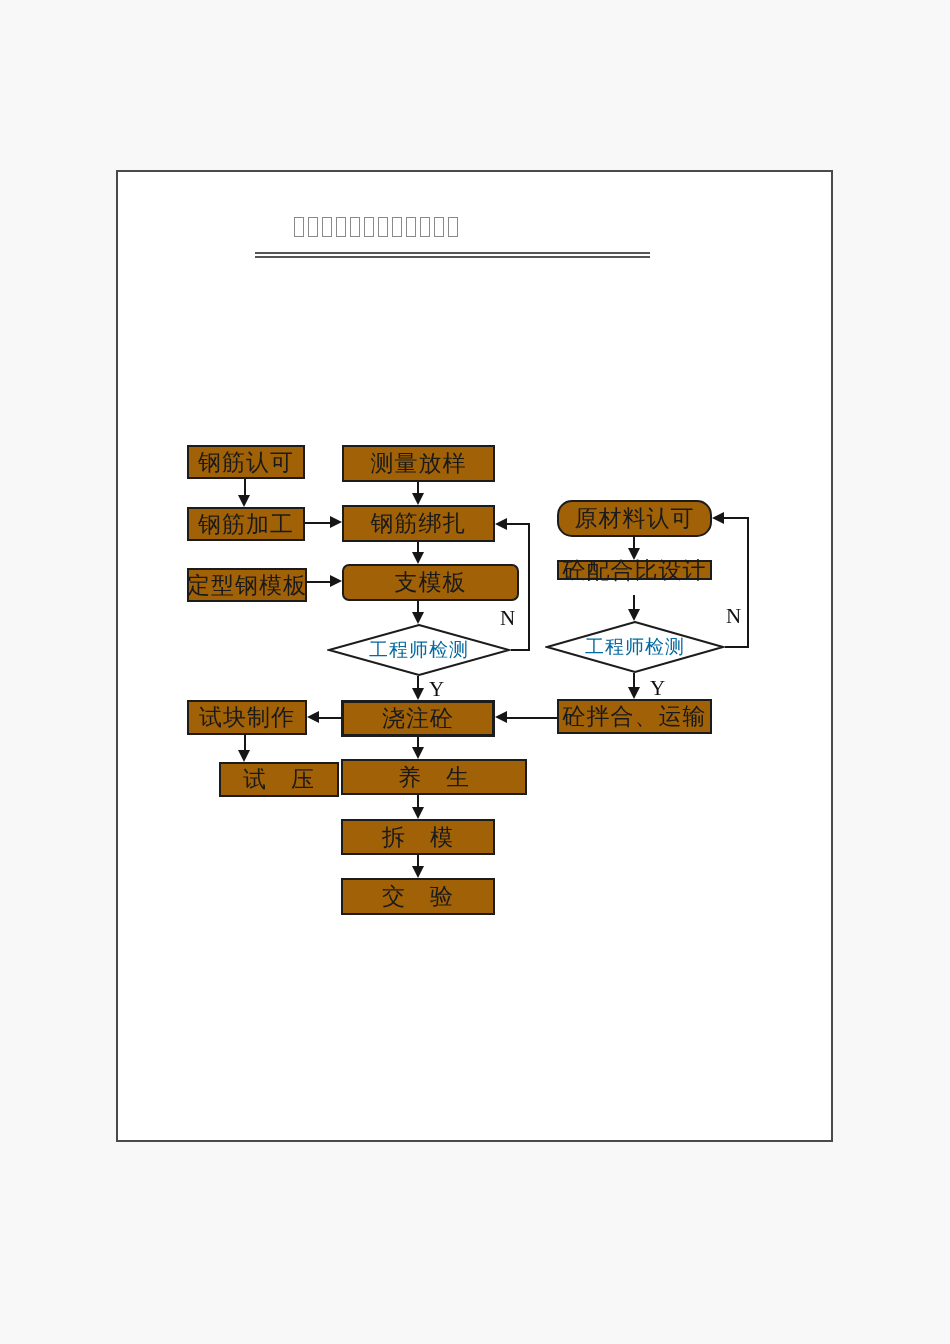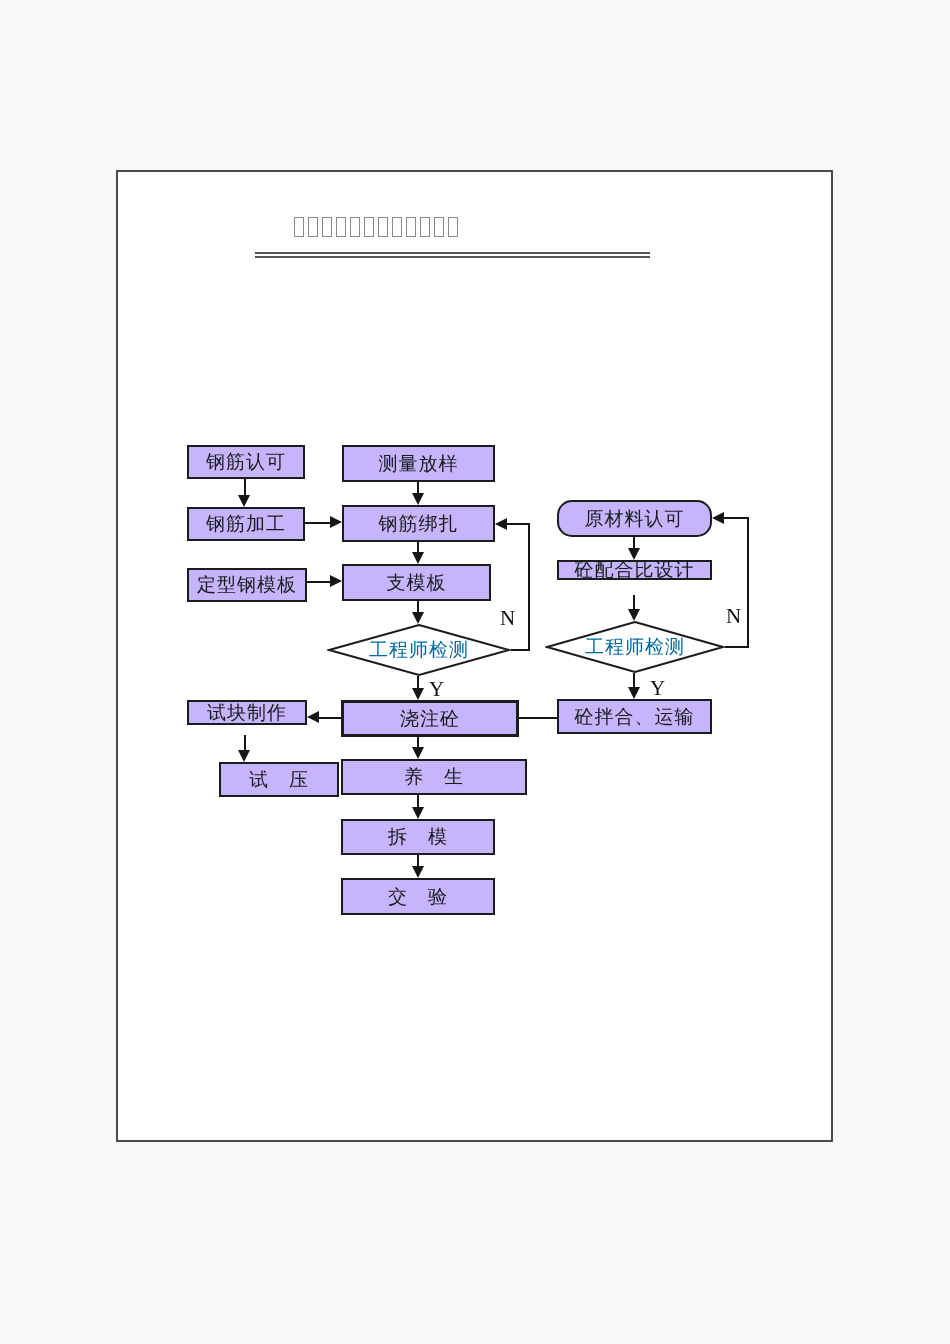--- a/index.html
+++ b/index.html
@@ -20,23 +20,23 @@
   }
   .tofu{
     display:inline-block;width:8px;height:18px;
     border:1.5px solid #8a8a8a;background:#fff;
   }
   .double-rule{
     position:absolute;left:137px;top:80px;width:395px;height:2px;
     border-top:2px solid #555555;border-bottom:2px solid #555555;
   }
   .box{
-    position:absolute;background:#c4b5fd;border:2px solid #1c1c1c;box-sizing:border-box;
+    position:absolute;background:#a16207;border:2px solid #1c1c1c;box-sizing:border-box;
     display:flex;align-items:center;justify-content:center;
-    font-size:19px;letter-spacing:1px;color:#1a1a1a;white-space:nowrap;
+    font-size:23px;letter-spacing:1px;color:#1a1a1a;white-space:nowrap;
   }
   .box.thick{border-width:3px;}
   .dlabel{
     position:absolute;display:flex;align-items:center;justify-content:center;
     font-size:19px;letter-spacing:1px;color:#0369a1;white-space:nowrap;
   }
   .vline{position:absolute;width:2px;background:#161616;}
   .hline{position:absolute;height:2px;background:#161616;}
   .arrD{position:absolute;width:0;height:0;
     border-left:6px solid transparent;border-right:6px solid transparent;
@@ -126,24 +126,24 @@
     </svg>
     <div class="dlabel" style="left:209px;top:452px;width:184px;height:52px;">工程师检测</div>
     <div class="dlabel" style="left:427px;top:449px;width:180px;height:52px;">工程师检测</div>
 
     <div class="box" style="left:69px;top:273px;width:118px;height:34px;">钢筋认可</div>
     <div class="box" style="left:224px;top:273px;width:153px;height:37px;">测量放样</div>
     <div class="box" style="left:69px;top:335px;width:118px;height:34px;">钢筋加工</div>
     <div class="box" style="left:224px;top:333px;width:153px;height:37px;">钢筋绑扎</div>
     <div class="box" style="left:439px;top:328px;width:155px;height:37px;border-radius:15px;">原材料认可</div>
     <div class="box" style="left:69px;top:396px;width:120px;height:34px;">定型钢模板</div>
-    <div class="box" style="left:224px;top:392px;width:149px;height:37px;">支模板</div>
+    <div class="box" style="left:224px;top:392px;width:177px;height:37px;border-radius:7px;">支模板</div>
     <div class="box" style="left:439px;top:388px;width:155px;height:20px;">砼配合比设计</div>
-    <div class="box" style="left:69px;top:528px;width:120px;height:25px;">试块制作</div>
-    <div class="box thick" style="left:223px;top:528px;width:178px;height:37px;">浇注砼</div>
+    <div class="box" style="left:69px;top:528px;width:120px;height:35px;">试块制作</div>
+    <div class="box thick" style="left:223px;top:528px;width:154px;height:37px;">浇注砼</div>
     <div class="box" style="left:439px;top:527px;width:155px;height:35px;">砼拌合、运输</div>
     <div class="box" style="left:69px;top:590px;width:120px;height:35px;margin-left:32px;">试　压</div>
     <div class="box" style="left:223px;top:587px;width:186px;height:36px;">养　生</div>
     <div class="box" style="left:223px;top:647px;width:154px;height:36px;">拆　模</div>
     <div class="box" style="left:223px;top:706px;width:154px;height:37px;text-align:right;">交　验</div>
 
     <div class="yn" style="left:382px;top:434px;">N</div>
     <div class="yn" style="left:311px;top:505px;">Y</div>
     <div class="yn" style="left:608px;top:432px;">N</div>
     <div class="yn" style="left:532px;top:504px;">Y</div>

